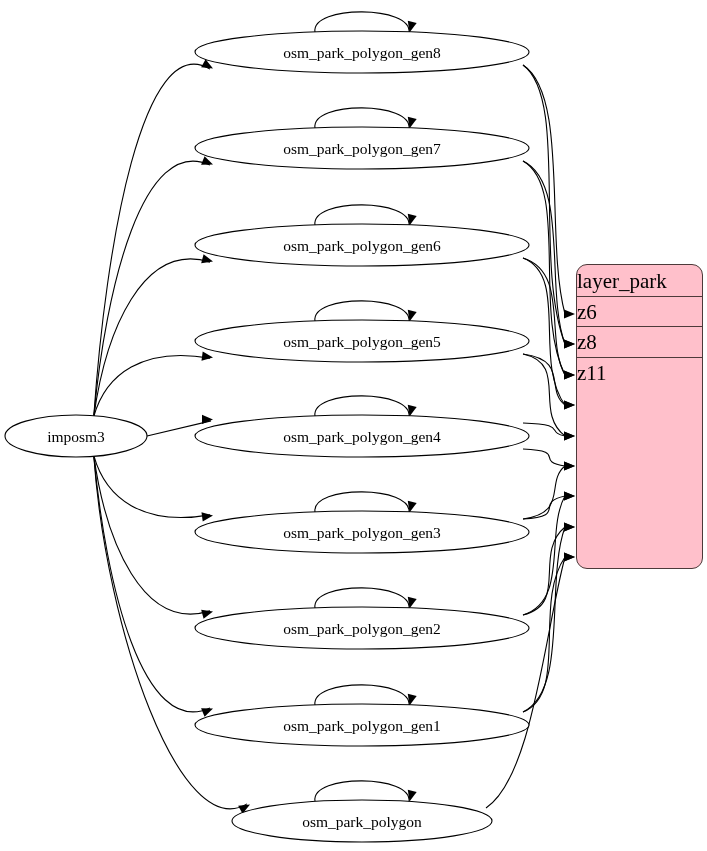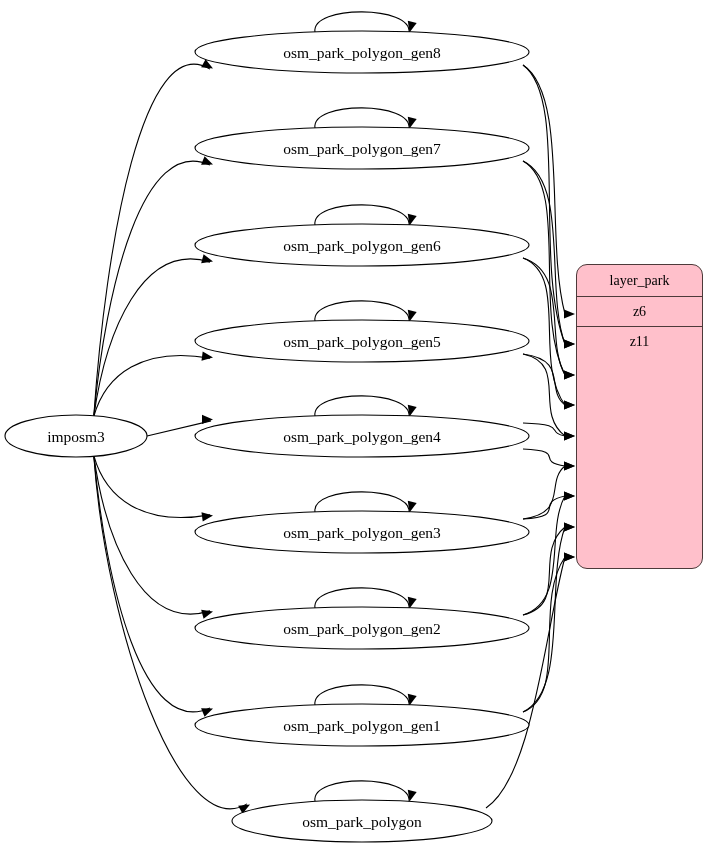--- a/index.html
+++ b/index.html
@@ -8,21 +8,21 @@
   svg.layer{position:absolute;left:0;top:0;width:707px;height:851px;}
   .edge{fill:none;stroke:#000000;stroke-width:1.1;}
   .ell{fill:#ffffff;stroke:#000000;stroke-width:1.1;}
   .nodelabel{font-size:15.5px;fill:#000000;text-anchor:middle;
              font-family:"Liberation Serif","DejaVu Serif",serif;}
   .arrow{fill:#000000;stroke:none;}
   
   #table-node{position:absolute;left:576px;top:264px;width:127px;height:305px;
               background:#ffc0cb;border:1.3px solid #4d3a3a;border-radius:11px;
               box-sizing:border-box;overflow:hidden;}
-  .trow{height:30.4px;line-height:30.4px;text-align:center;font-size:14px;color:#000;
+  .trow{height:30.4px;line-height:30.4px;text-align:left;font-size:21px;color:#000;
         border-bottom:1.3px solid #4d3a3a;box-sizing:border-box;
         font-family:"Liberation Serif","DejaVu Serif",serif;}
   .trow:last-child{border-bottom:none;}
   .thead{height:32px;line-height:32px;}
 </style>
 </head>
 <body>
 
 <div id="canvas">
 
@@ -138,16 +138,17 @@
       </g>
       <g>
         <ellipse cx="362" cy="821" rx="130" ry="21" class="ell"></ellipse>
         <text x="362" y="826.5" class="nodelabel">osm_park_polygon</text>
       </g>
     </svg>
 
   <div id="table-node">
     <div class="trow thead">layer_park</div>
     <div class="trow">z6</div>
+    <div class="trow">z8</div>
     <div class="trow">z11</div>
   </div>
 
 </div>
 
 </body></html>

